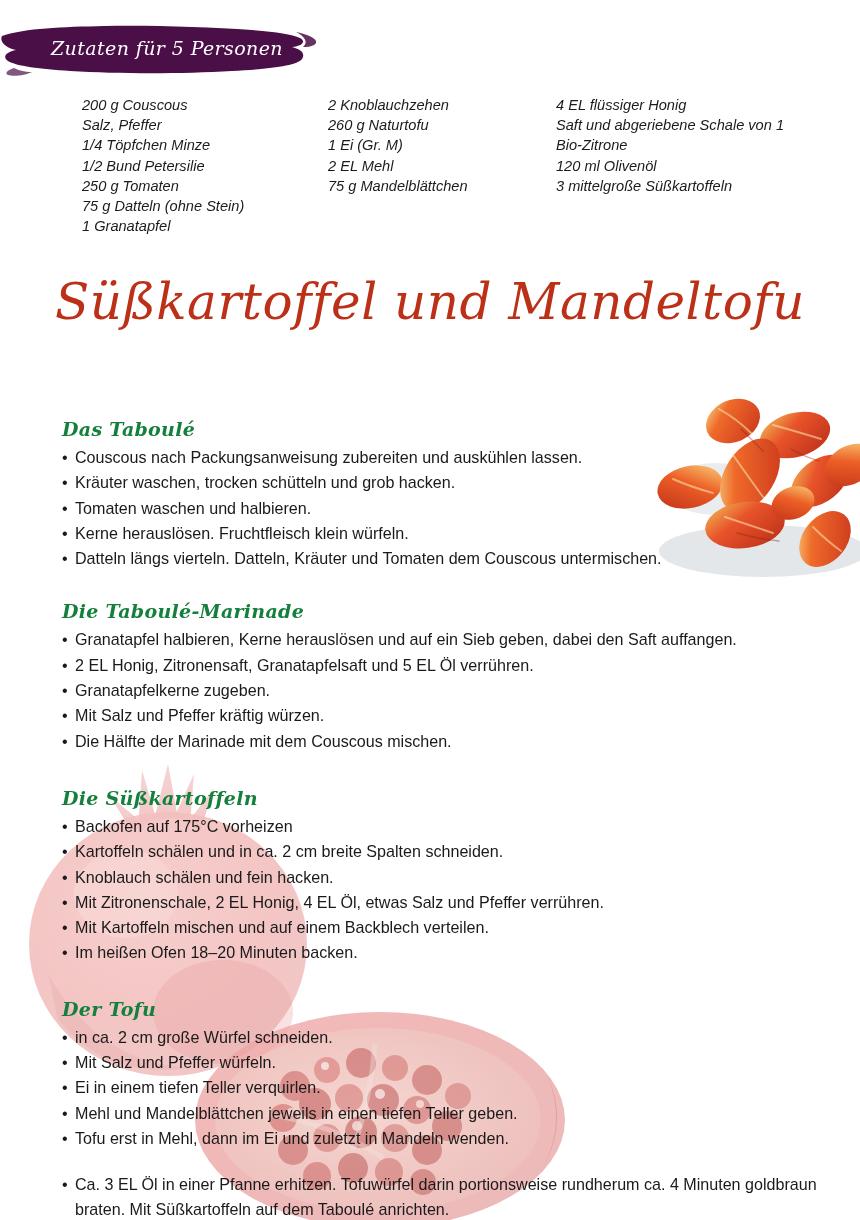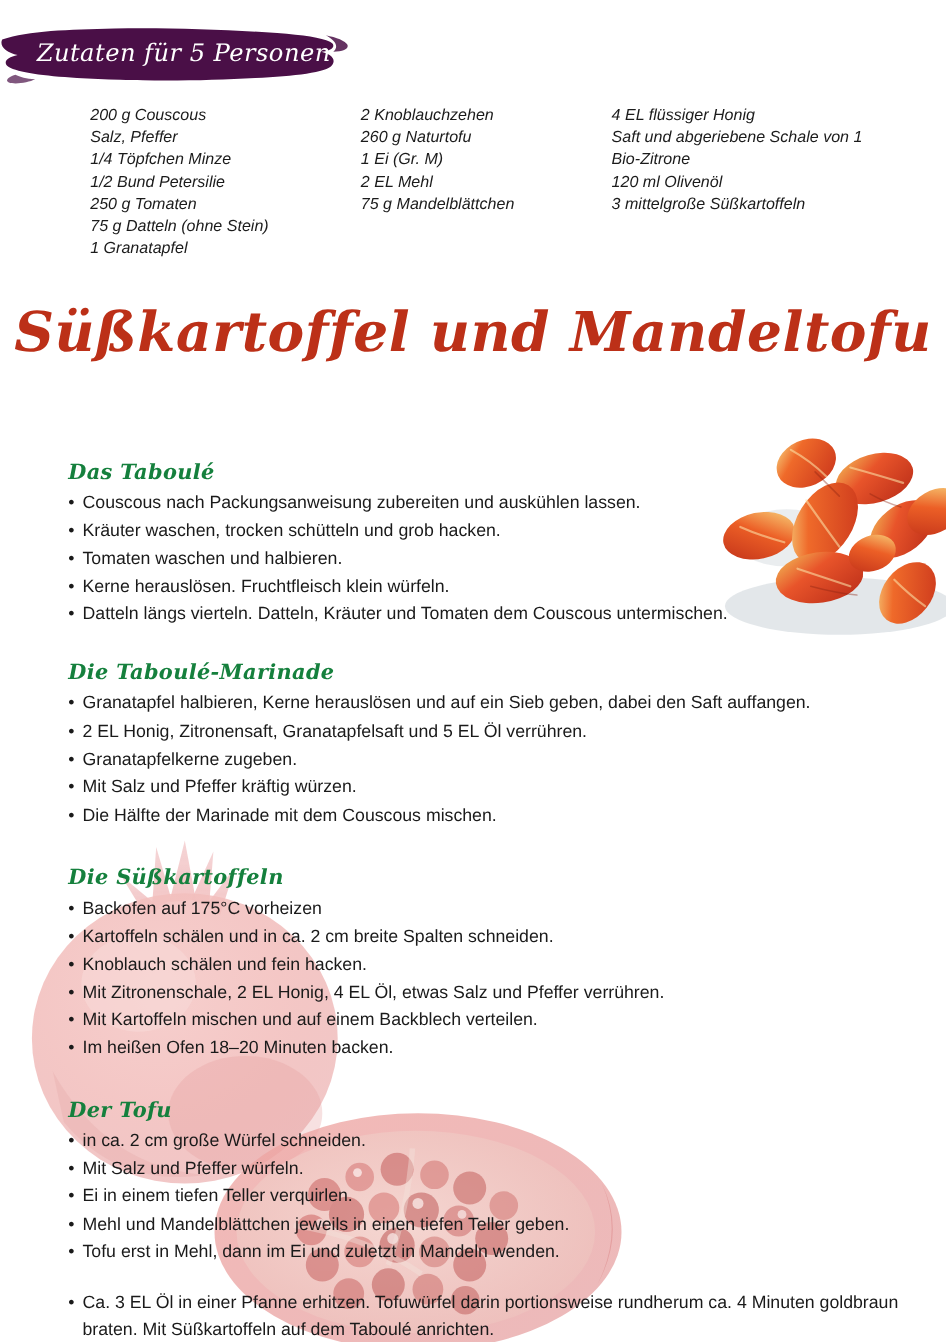--- a/index.html
+++ b/index.html
@@ -63,21 +63,21 @@
     left: 0;
     top: 0;
     width: 320px;
     height: 62px;
     display: flex;
     align-items: center;
     justify-content: center;
     color: #ffffff;
     font-family: "DejaVu Serif", serif;
     font-style: italic;
-    font-size: 22px;
+    font-size: 19px;
     letter-spacing: 0.4px;
     padding-left: 14px;
     padding-bottom: 2px;
     box-sizing: border-box;
     white-space: nowrap;
   }
 
   
   .ingredients {
     position: absolute;
@@ -104,21 +104,21 @@
   .recipe-title {
     position: absolute;
     left: 0;
     top: 250px;
     width: 860px;
     text-align: center;
     z-index: 2;
     color: #bc3018;
     font-family: "DejaVu Serif", serif;
     font-style: italic;
-    font-weight: bold;
+    font-weight: normal;
     line-height: 62px;
     letter-spacing: 0.5px;
   }
   .title-line-1 { font-size: 50px; display: block; }
   .title-line-2 { font-size: 50px; display: block; }
 
   
   .sections {
     position: absolute;
     left: 62px;

